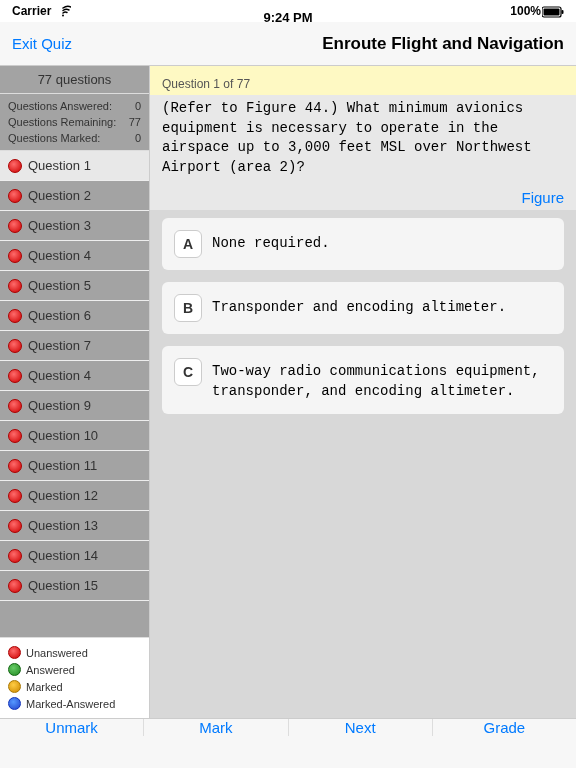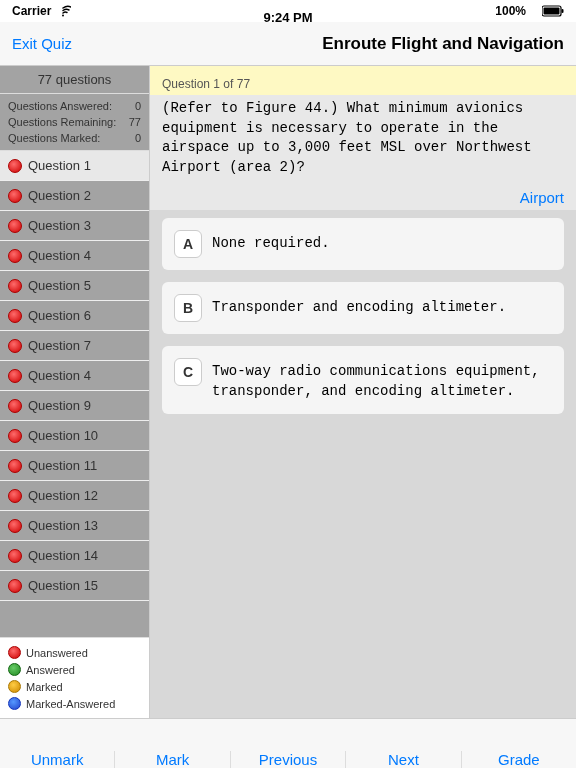--- a/index.html
+++ b/index.html
@@ -19,21 +19,21 @@
       display: flex;
       justify-content: space-between;
       align-items: center;
       padding: 4px 12px;
       font-size: 12px;
       font-weight: 600;
       height: 22px;
     }
     .status-left { display: flex; align-items: center; gap: 4px; }
     .status-center { position: absolute; left: 50%; transform: translateX(-50%); font-size: 13px; margin-top: 12px; }
-    .status-right { display: flex; align-items: center; gap: 16px; font-size: 12px; }
+    .status-right { display: flex; align-items: flex-end; gap: 1px; font-size: 12px; }
 
     
     .header {
       background: #f7f7f7;
       border-bottom: 1px solid #ccc;
       display: flex;
       align-items: center;
       justify-content: flex-end;
       padding: 8px 12px;
       position: relative;
@@ -205,21 +205,21 @@
       font-family: 'Courier New', monospace;
       line-height: 1.4;
       padding-top: 4px;
     }
 
     
     .bottom-toolbar {
       background: #f7f7f7;
       border-top: 1px solid #ccc;
       display: flex;
-      align-items: flex-end;
+      align-items: flex-start;
       height: 50px;
     }
     .toolbar-btn {
       flex: 1;
       display: flex;
       align-items: center;
       justify-content: center;
       font-size: 15px;
       color: #007AFF;
       cursor: pointer;
@@ -358,21 +358,21 @@
           <span>Marked-Answered</span>
         </div>
       </div>
   </div>
 
   <div class="content-area">
     <div class="question-header">Question 1 of 77</div>
     <div class="question-text">(Refer to Figure 44.) What minimum avionics
 equipment is necessary to operate in the airspace up
 to 3,000 feet MSL over Northwest Airport (area 2)?</div>
-    <div class="figures-link">Airport</div>
+    <div class="figures-link">Figure</div>
     <div class="answers-area">
     <div class="answer-option">
           <div class="answer-letter">A</div>
           <div class="answer-text">None required.</div>
         </div>
         <div class="answer-option">
           <div class="answer-letter">B</div>
           <div class="answer-text">Transponder and encoding altimeter.</div>
         </div>
         <div class="answer-option">
@@ -381,16 +381,15 @@
 transponder, and encoding altimeter.</div>
         </div>
       </div>
   </div>
 
 </div>
 
 <div class="bottom-toolbar">
 <div class="toolbar-btn">Unmark</div>
     <div class="toolbar-btn">Mark</div>
-    <div class="toolbar-btn">Previous</div>
     <div class="toolbar-btn">Next</div>
     <div class="toolbar-btn">Grade</div>
   </div>
 
 </body></html>

